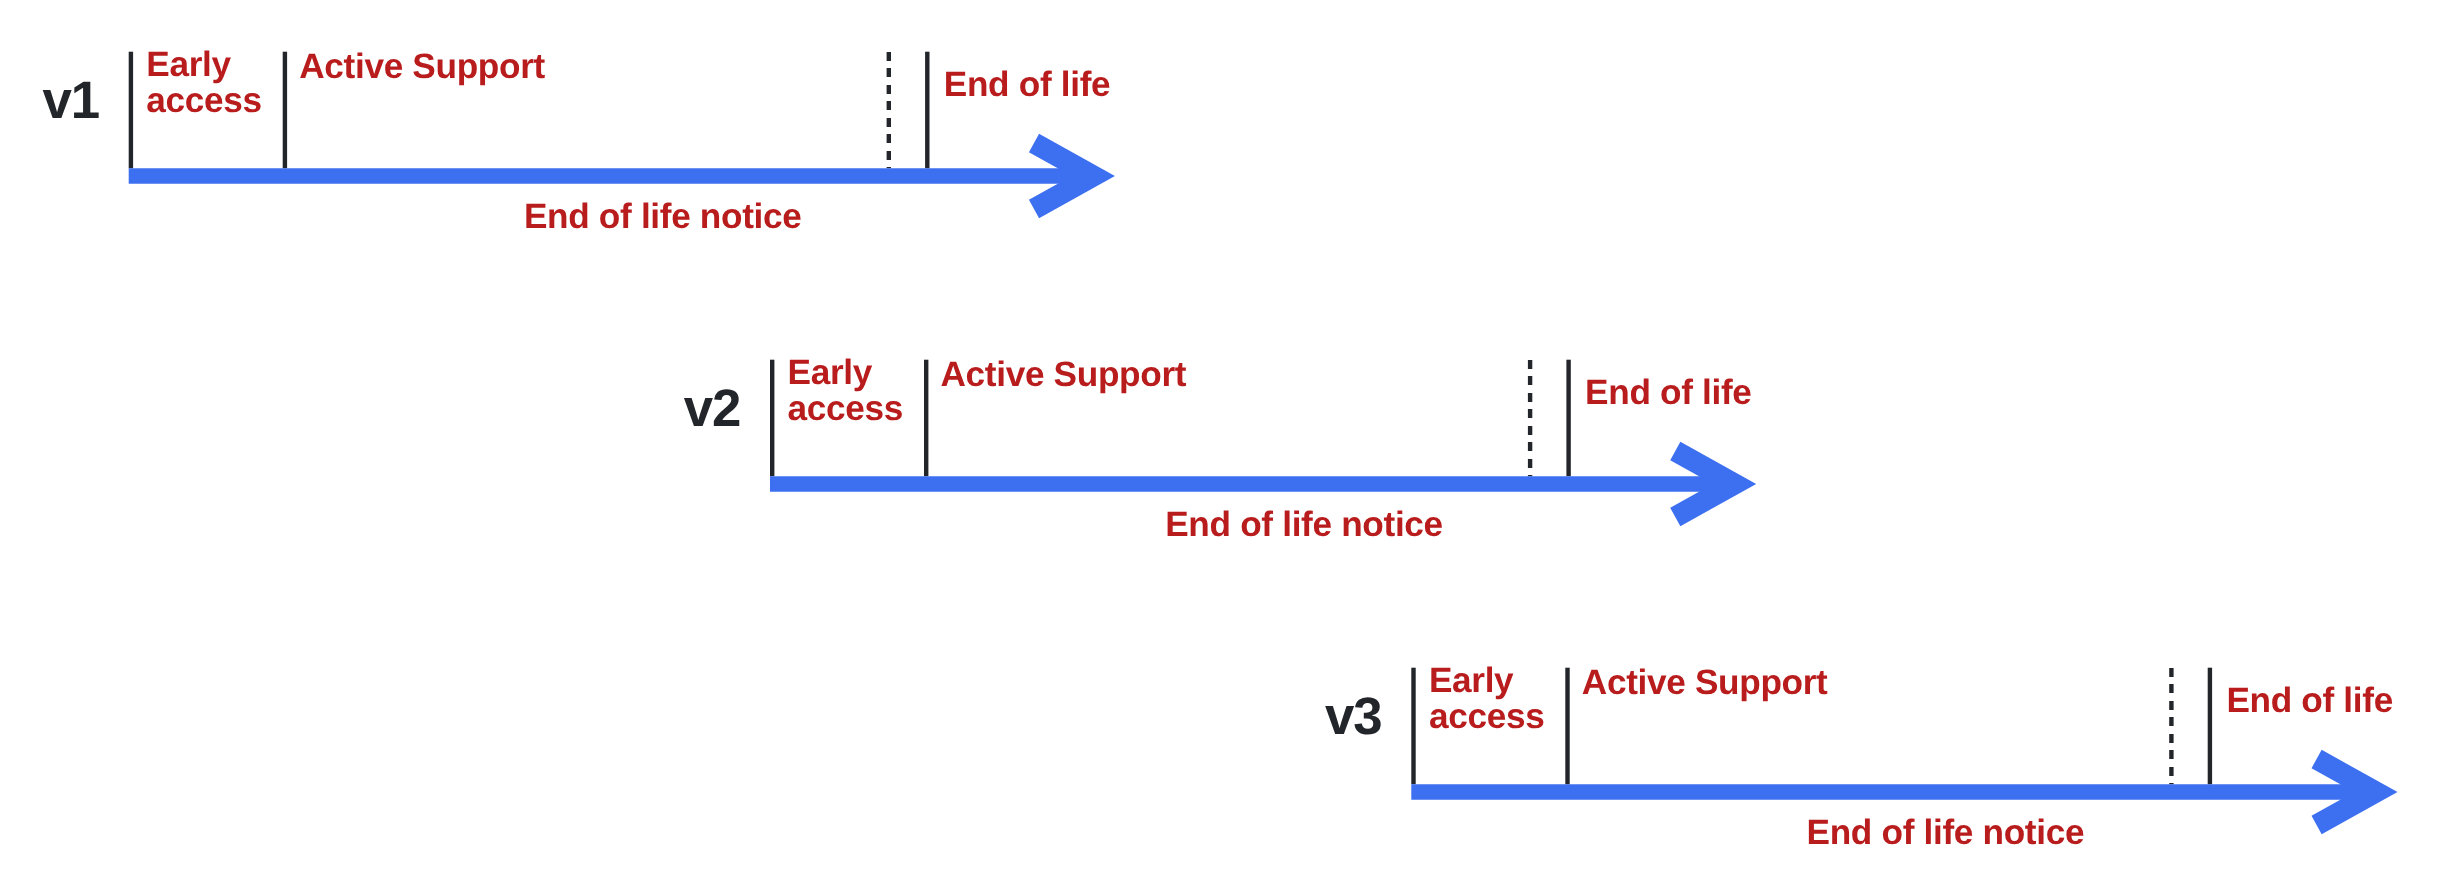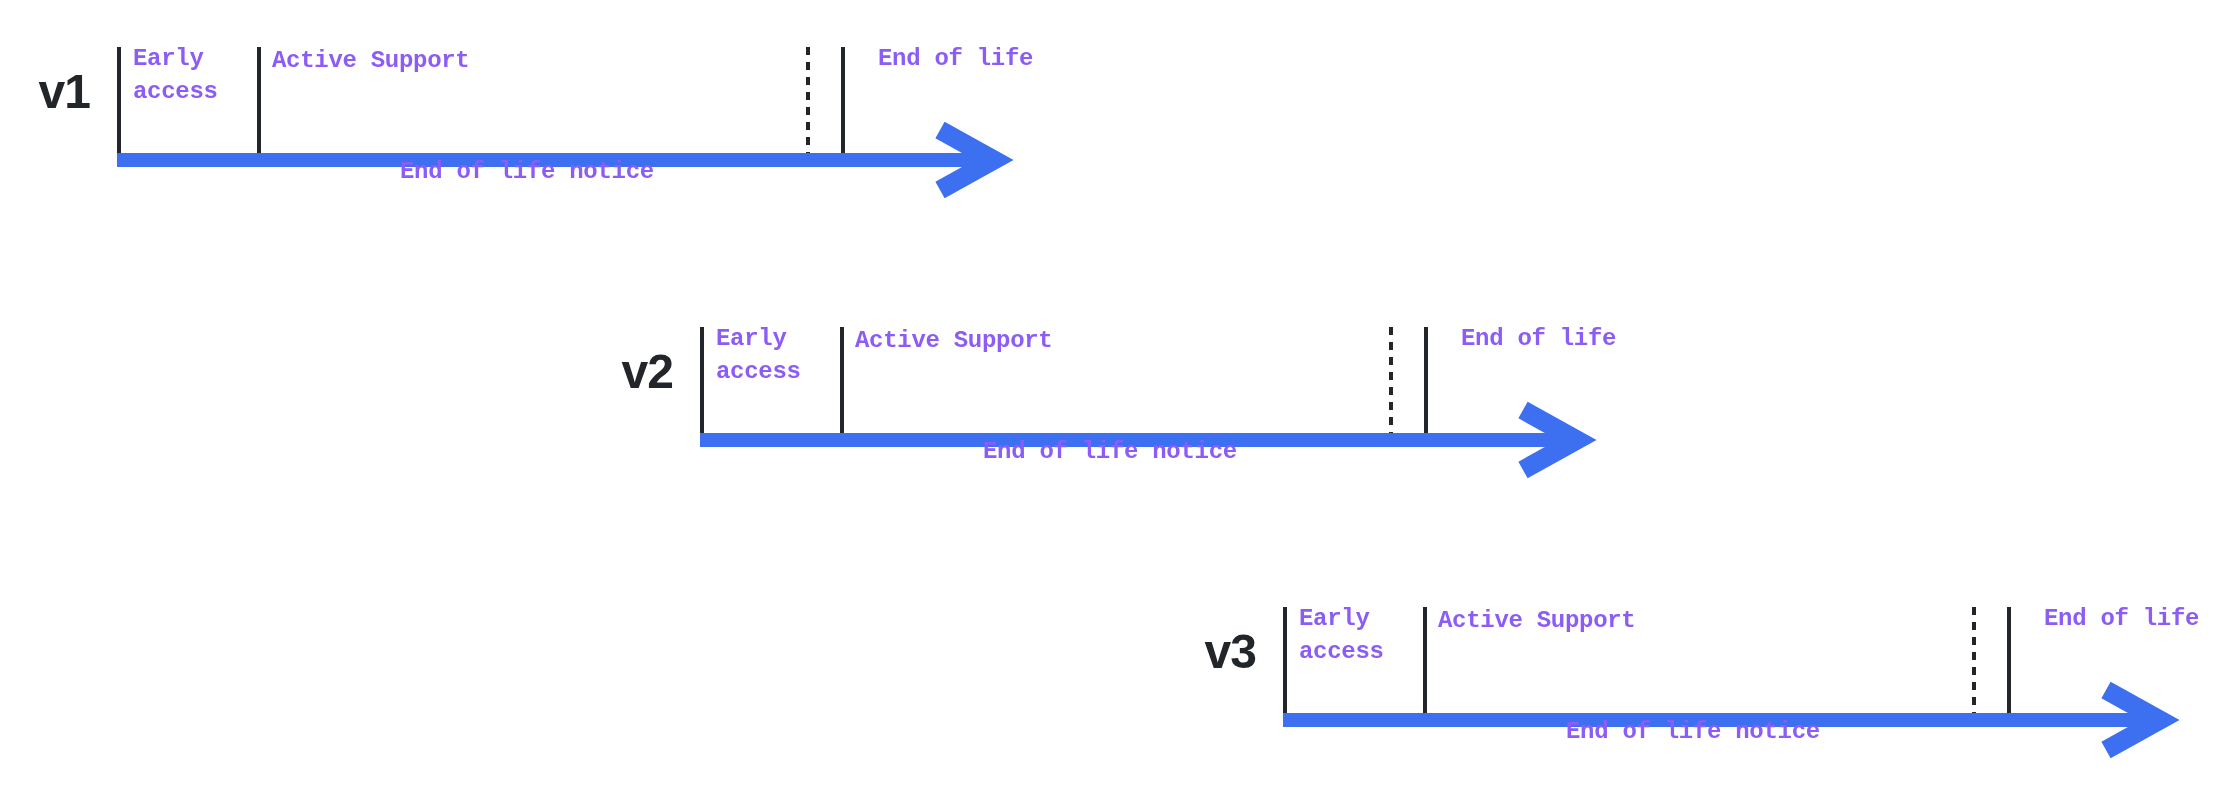--- a/index.html
+++ b/index.html
@@ -43,30 +43,29 @@
     background: repeating-linear-gradient(
       to bottom,
       #222529 0px, #222529 8px,
       transparent 8px, transparent 15px
     );
   }
   .t-eol    { left: 841px; }
 
   .label {
     position: absolute;
-    font-size: 24px; font-weight: 700;
+    font-size: 32px; font-weight: 700;
     line-height: 33px;
     letter-spacing: -0.3px;
-    color: #8b5cf6;
-    font-family: Liberation Mono, monospace;
+    color: #b91c1c;
   }
   .early  { left: 133px; top: 42px; width: 97px; }
   .active { left: 272px; top: 44px; width: 430px; white-space: nowrap; }
-  .eol    { left: 858px; top: 42px; width: 240px; white-space: nowrap; margin-left: 20px; }
-  .notice { left: 400px; top: 155px; width: 405px; text-align: left; white-space: nowrap; }
+  .eol    { left: 858px; top: 60px; width: 240px; white-space: nowrap; }
+  .notice { left: 400px; top: 180px; width: 405px; text-align: center; white-space: nowrap; }
 
   .arrow {
     position: absolute;
     left: 114px; top: 120px;
     display: block;
   }
   .arrow line, .arrow polyline {
     stroke: #3D70F0;
     fill: none;
     stroke-linecap: butt;

